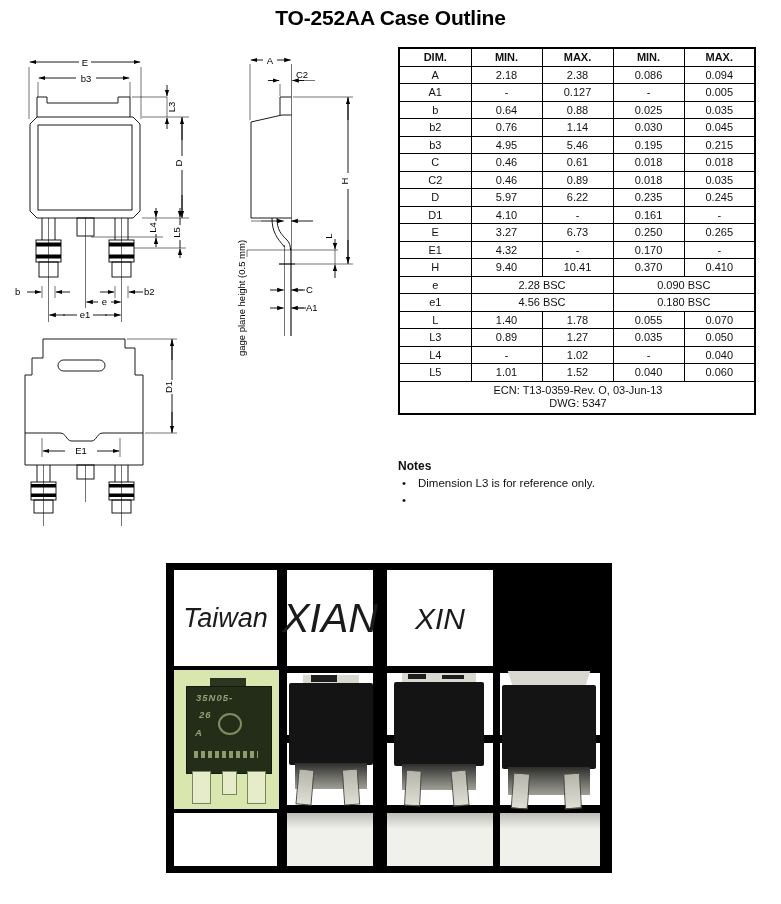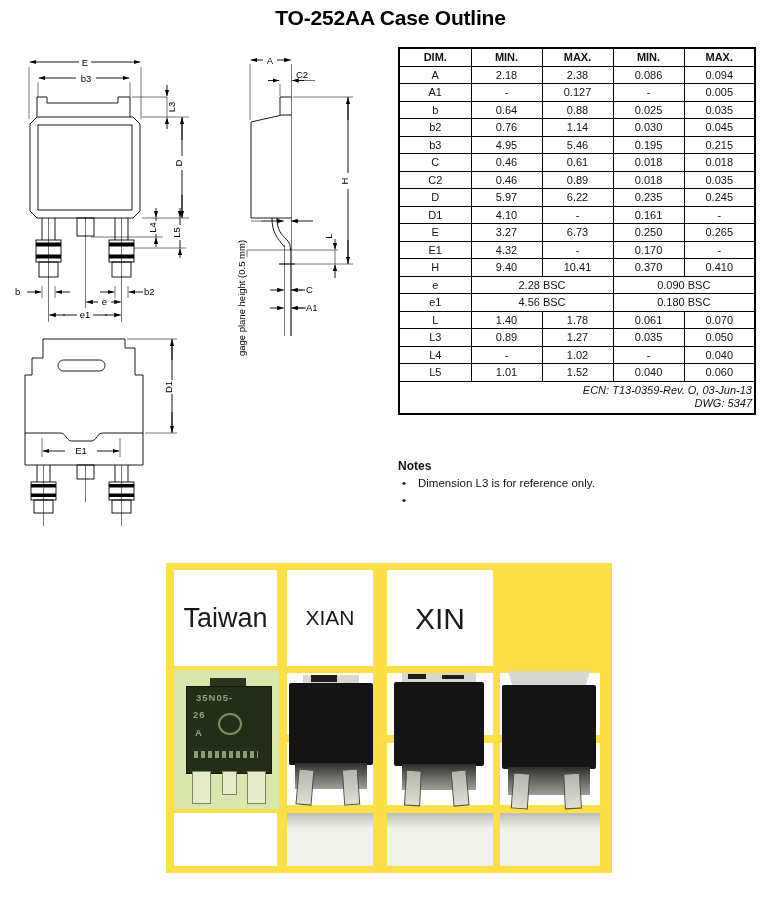--- a/index.html
+++ b/index.html
@@ -12,33 +12,33 @@
   .drw line,.drw path,.drw rect{stroke:#000;fill:none;stroke-width:.9;}
   .drw .thin{stroke-width:.55;}
   .drw .fillb{fill:#000;stroke:none;}
   .drw text{font-family:"Liberation Sans",sans-serif;font-size:9.5px;fill:#000;stroke:none;}
   
   .dim-table{position:absolute;left:398px;top:47px;width:356px;border-collapse:collapse;
              border:2px solid #000;font-size:11px;table-layout:fixed;}
   .dim-table th,.dim-table td{border:1.5px solid #000;text-align:center;height:16.5px;
              padding:0 2px;white-space:nowrap;overflow:hidden;}
   .dim-table th{font-weight:bold;}
-  .dim-table td.ecn{ text-align:right;padding:2px 2px 2px 4px;height:auto;line-height:13.5px;font-style:italic;}
+  .dim-table td.ecn{ text-align:center;padding:2px 2px 2px 4px;height:auto;line-height:13.5px;}
   
   .notes{position:absolute;left:398px;top:459px;width:350px;font-size:11.5px;}
   .notes .nh{font-weight:bold;font-size:12px;margin-bottom:3px;}
   .notes .ni{display:flex;margin:0 0 3px 4px;line-height:14px;}
   .notes .blt{width:16px;flex:0 0 16px;}
   
-  .photo{position:absolute;left:166px;top:563px;width:446px;height:310px;background:#fde047;}
+  .photo{position:absolute;left:166px;top:563px;width:446px;height:310px;background:#000000;font-style:italic;}
   .pcell{position:absolute;background:#fff;}
   .plabel{display:flex;flex-direction:column;align-items:center;justify-content:center;
           color:#1b1b1b;text-align:center;}
   .pl-1{font-size:27px;}
-  .pl-2{font-size:21px;}
+  .pl-2{font-size:41px;}
   .pl-3,.pl-4{font-size:30px;line-height:45px;}
   .offwhite{background:linear-gradient(180deg,#bdbdb6 0px,#f1f1ec 16px);}
   .gtile{position:absolute;left:8px;top:107px;width:105px;height:139px;background:#d9e7ae;z-index:2;}
   .pkg{position:absolute;z-index:3;border-radius:24px;}
   .pkg>div{position:absolute;}
   .ptab{background:#d9d8d0;}
   .pbody{background:#141414;border-radius:2px;}
   .plz{filter:blur(.7px);background:linear-gradient(180deg,#2c2c2a,#6e6e68 55%,#a09f97);}
   .plead{background:linear-gradient(180deg,#b5b4ab,#e0dfd6);border:1px solid #504f49;}
   .pnotch{background:#1d1d1d;}
@@ -364,21 +364,21 @@
         </tr>
         <tr>
           <td>e1</td>
           <td colspan="2">4.56 BSC</td>
           <td colspan="2">0.180 BSC</td>
         </tr>
         <tr>
           <td>L</td>
           <td>1.40</td>
           <td>1.78</td>
-          <td>0.061</td>
+          <td>0.055</td>
           <td>0.070</td>
         </tr>
         <tr>
           <td>L3</td>
           <td>0.89</td>
           <td>1.27</td>
           <td>0.035</td>
           <td>0.050</td>
         </tr>
         <tr>
@@ -439,21 +439,21 @@
     <div class="pcell" style="left:8px;top:250px;width:103px;height:53px"></div>
     <div class="pcell offwhite" style="left:121px;top:250px;width:86px;height:53px"></div>
     <div class="pcell offwhite" style="left:221px;top:250px;width:106px;height:53px"></div>
     <div class="pcell offwhite" style="left:334px;top:250px;width:100px;height:53px"></div>
 
     <div class="gtile"></div>
     <div class="pkg" style="left:20px;top:115px;width:84px;height:130px">
       <div class="tw-tab" style="left:24px;top:0;width:36px;height:9px"></div>
       <div class="tw-body" style="left:0;top:8px;width:84px;height:86px">
         <span class="tw-mark" style="left:9px;top:5px">35N05-</span>
-        <span class="tw-mark" style="left:6px;top:22px">26</span>
+        <span class="tw-mark" style="left:12px;top:22px">26</span>
         <span class="tw-mark" style="left:8px;top:40px">A</span>
         <span class="tw-logo" style="left:31px;top:26px"></span>
         <span class="tw-strip" style="left:7px;top:64px;width:64px"></span>
       </div>
       <div class="tw-lead" style="left:6px;top:93px;width:17px;height:31px"></div>
       <div class="tw-lead" style="left:36px;top:93px;width:13px;height:22px"></div>
       <div class="tw-lead" style="left:61px;top:93px;width:17px;height:31px"></div>
     </div>
 
     <div class="pkg" style="left:123px;top:112px;width:84px;height:126px">

